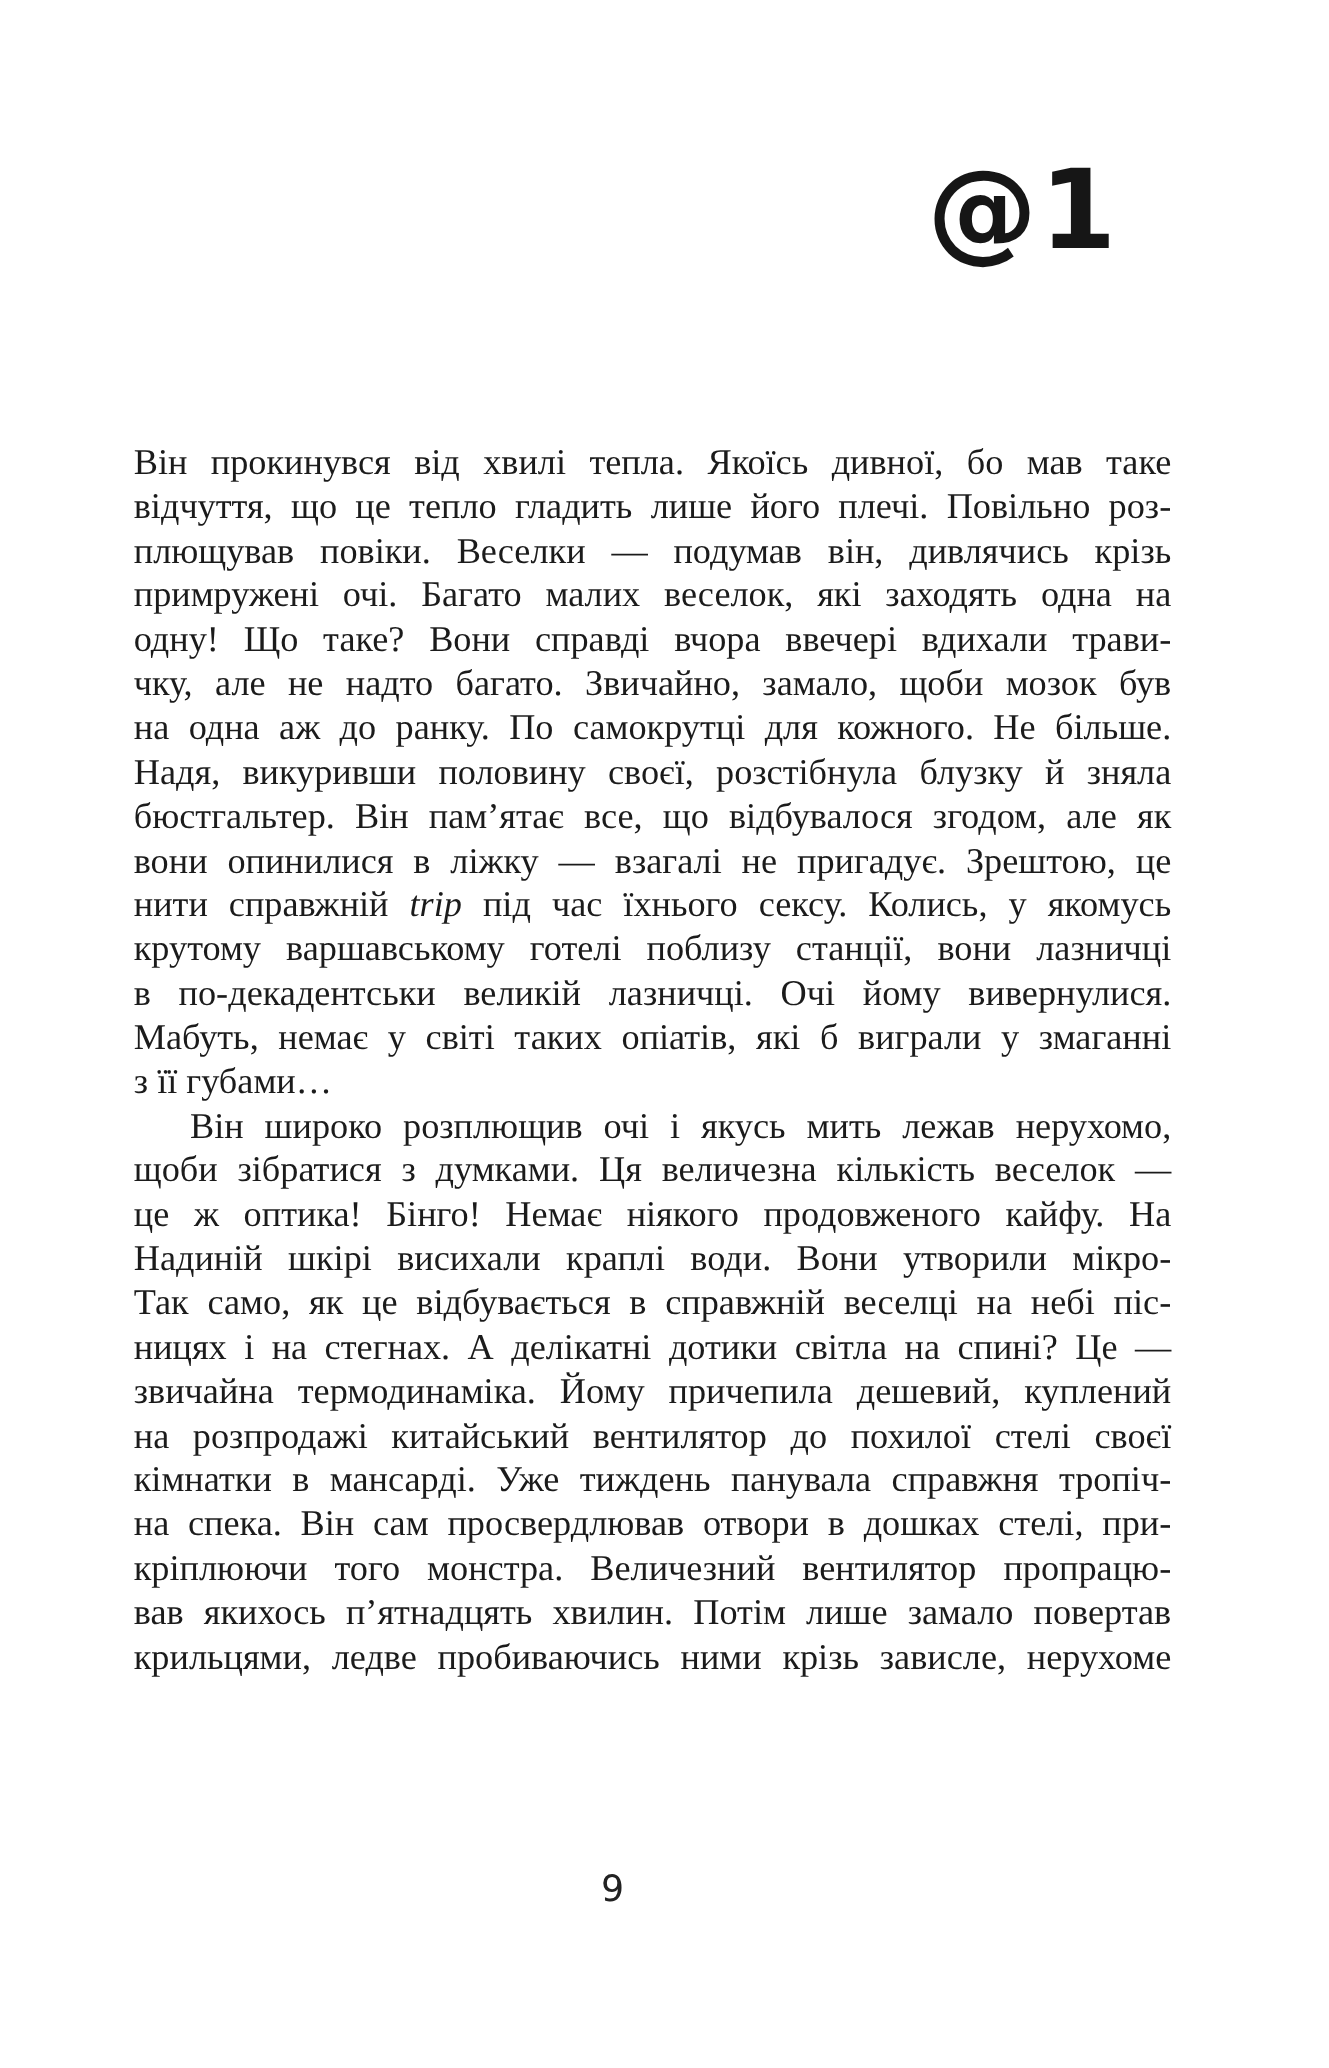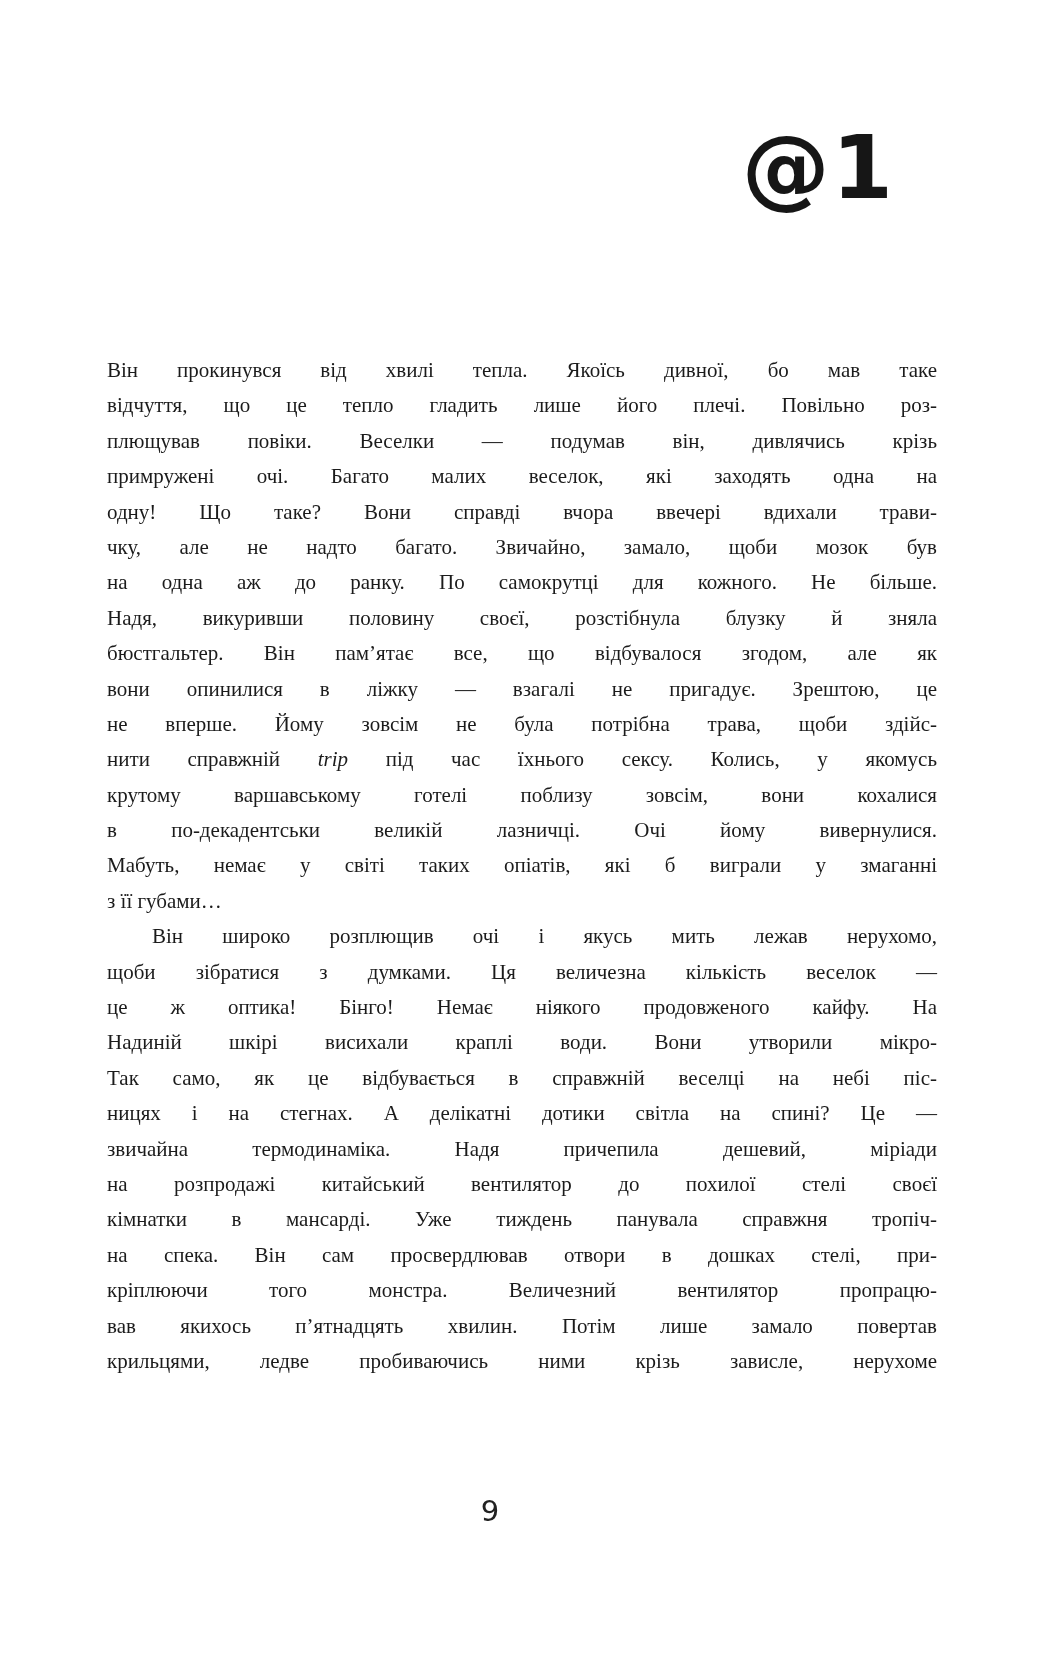--- a/index.html
+++ b/index.html
@@ -24,21 +24,21 @@
     font-size: 88px;
     line-height: 100px;
     letter-spacing: 2px;
     color: #161616;
   }
   .body-text {
     position: absolute;
     top: 353px;
     left: 107px;
     width: 830px;
-    font-size: 21px;
+    font-size: 29px;
     line-height: 35.4px;
     color: #1b1b1b;
   }
   .body-text .line {
     text-align: justify;
     text-align-last: justify;
     height: 35.4px;
     overflow: visible;
   }
   .body-text .line.ragged {
@@ -72,33 +72,32 @@
       <div class="line">Він прокинувся від хвилі тепла. Якоїсь дивної, бо мав таке</div>
       <div class="line">відчуття, що це тепло гладить лише його плечі. Повільно роз-</div>
       <div class="line">плющував повіки. Веселки — подумав він, дивлячись крізь</div>
       <div class="line">примружені очі. Багато малих веселок, які заходять одна на</div>
       <div class="line">одну! Що таке? Вони справді вчора ввечері вдихали трави-</div>
       <div class="line">чку, але не надто багато. Звичайно, замало, щоби мозок був</div>
       <div class="line">на одна аж до ранку. По самокрутці для кожного. Не більше.</div>
       <div class="line">Надя, викуривши половину своєї, розстібнула блузку й зняла</div>
       <div class="line">бюстгальтер. Він пам’ятає все, що відбувалося згодом, але як</div>
       <div class="line">вони опинилися в ліжку — взагалі не пригадує. Зрештою, це</div>
-      <div class="line">не вперше. Йому зовсім не була потрібна трава, щоби здійс-</div>
       <div class="line">нити справжній <em>trip</em> під час їхнього сексу. Колись, у якомусь</div>
-      <div class="line">крутому варшавському готелі поблизу зовсім, вони кохалися</div>
+      <div class="line">крутому варшавському готелі поблизу станції, вони лазничці</div>
       <div class="line">в по-декадентськи великій лазничці. Очі йому вивернулися.</div>
       <div class="line">Мабуть, немає у світі таких опіатів, які б виграли у змаганні</div>
       <div class="line ragged">з її губами…</div>
       <div class="line indent">Він широко розплющив очі і якусь мить лежав нерухомо,</div>
       <div class="line">щоби зібратися з думками. Ця величезна кількість веселок —</div>
       <div class="line">це ж оптика! Бінго! Немає ніякого продовженого кайфу. На</div>
       <div class="line">Надиній шкірі висихали краплі води. Вони утворили мікро-</div>
       <div class="line">Так само, як це відбувається в справжній веселці на небі піс-</div>
       <div class="line">ницях і на стегнах. А делікатні дотики світла на спині? Це —</div>
-      <div class="line">звичайна термодинаміка. Надя причепила дешевий, міріади</div>
+      <div class="line">звичайна термодинаміка. Йому причепила дешевий, куплений</div>
       <div class="line">на розпродажі китайський вентилятор до похилої стелі своєї</div>
       <div class="line">кімнатки в мансарді. Уже тиждень панувала справжня тропіч-</div>
       <div class="line">на спека. Він сам просвердлював отвори в дошках стелі, при-</div>
       <div class="line">кріплюючи того монстра. Величезний вентилятор пропрацю-</div>
       <div class="line">вав якихось п’ятнадцять хвилин. Потім лише замало повертав</div>
       <div class="line">крильцями, ледве пробиваючись ними крізь зависле, нерухоме</div>
     </div>
 
   <div class="page-number">9</div>
 </div>

